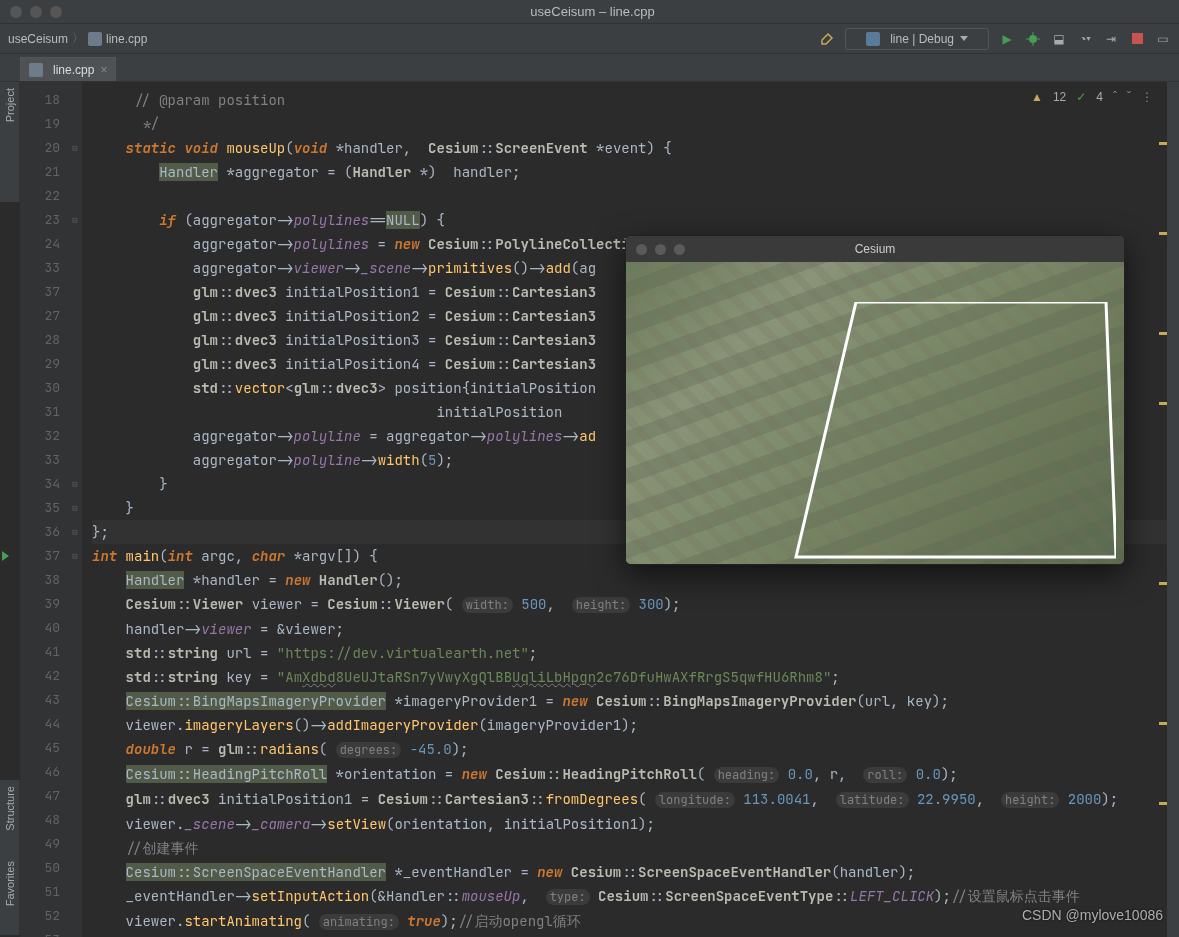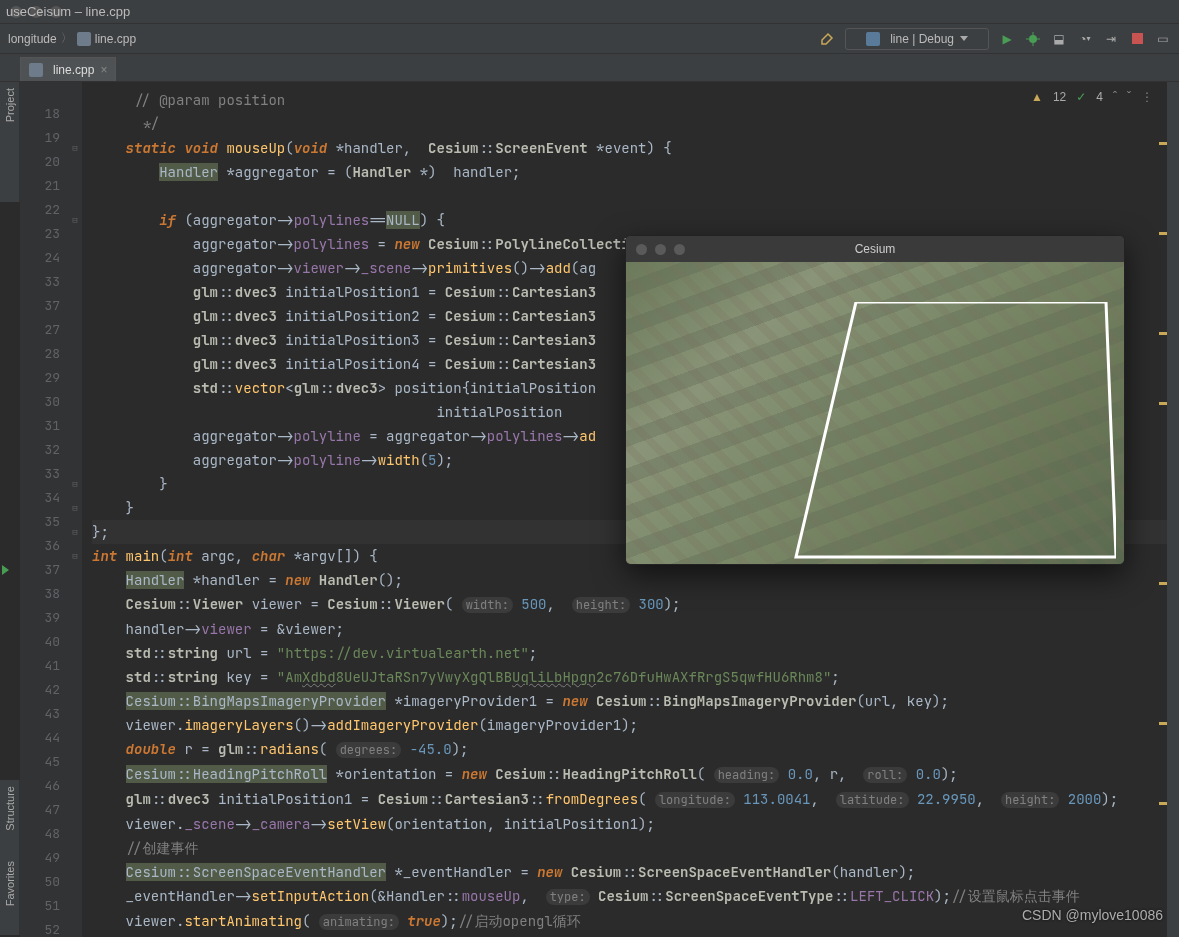--- a/index.html
+++ b/index.html
@@ -7,21 +7,21 @@
   background:#2b2b2b; color:#a9b7c6;
   font-family:"JetBrains Mono",Menlo,Consolas,monospace;
   font-size:13px; width:1179px; height:937px; overflow:hidden; position:relative;
 }
 .titlebar {
   height:24px; background:#3c3f41; display:flex; align-items:center; position:relative;
   border-bottom:1px solid #323232;
 }
 .traffic { display:flex; gap:8px; margin-left:10px; }
 .dot { width:12px; height:12px; border-radius:50%; background:#555; }
-.title-text { position:absolute; left:6px; right:0; font-family:"Helvetica Neue",Arial,sans-serif; font-size:13px; color:#bbb; pointer-events:none;}
+.title-text { position:absolute; left:6px; right:0; text-align:center; font-family:"Helvetica Neue",Arial,sans-serif; font-size:13px; color:#bbb; pointer-events:none;}
 .navbar {
   height:30px; background:#3c3f41; display:flex; align-items:center; padding:0 8px;
   border-bottom:1px solid #323232; font-family:"Helvetica Neue",Arial,sans-serif; font-size:12px;
 }
 .crumb { color:#bbb; }
 .crumb-sep { color:#777; margin:0 4px; }
 .file-icon { width:14px; height:14px; background:#6e7b8b; display:inline-block; margin-right:4px; vertical-align:-2px; border-radius:2px;}
 .nav-right { margin-left:auto; display:flex; align-items:center; gap:10px; }
 .tbtn { width:16px; height:16px; display:inline-flex; align-items:center; justify-content:center; color:#aaa; cursor:pointer;}
 .hammer { color:#c9a857; }
@@ -35,31 +35,31 @@
   border-bottom:1px solid #323232;
 }
 .tab { height:24px; background:#4e5254; border:1px solid #555; border-bottom:none; padding:0 8px; display:flex; align-items:center; gap:6px; font-family:Arial; font-size:12px; color:#ddd;}
 .tab .close { color:#888; }
 .side-tab { position:absolute; left:0; width:20px; background:#3c3f41; display:flex; flex-direction:column; align-items:center; padding-top:6px; gap:30px; border-right:1px solid #323232;}
 .side-tab.left1 { top:82px; height:120px; }
 .side-tab.left2 { top:780px; height:155px; }
 .vtext { writing-mode:vertical-rl; transform:rotate(180deg); font-family:Arial; font-size:11px; color:#aaa; }
 .side-right { position:absolute; right:0; top:82px; width:12px; bottom:0; background:#3c3f41;}
 .editor { position:absolute; left:20px; right:12px; top:82px; bottom:0; background:#2b2b2b; display:flex; }
-.gutter { width:48px; background:#313335; text-align:right; padding:20px 8px 0 0; font-size:13px; color:#606366; line-height:24px;}
+.gutter { width:48px; background:#313335; text-align:right; padding:6px 8px 0 0; font-size:13px; color:#606366; line-height:24px;}
 .gutter .ln { height:24px; position:relative;}
 .fold-col { width:14px; background:#313335; padding-top:6px;}
 .fold-col .f { height:24px; display:flex; align-items:center; justify-content:center; color:#606366; font-size:9px;}
 .code { flex:1; padding:6px 0 0 10px; font-size:14px; line-height:24px; white-space:pre; overflow:hidden;}
 .run-tri { position:absolute; left:-18px; top:7px; width:0;height:0;border-top:5px solid transparent;border-bottom:5px solid transparent;border-left:7px solid #499c54;}
 
 .kw { color:#cc7832; font-weight:bold;font-style:italic;}
 .ty { color:#b9bcb0; font-weight:bold;}
 .fn { color:#ffc66d; }
-.fld { color:#9876aa; }
+.fld { color:#9876aa; font-style:italic;}
 .num { color:#6897bb; }
 .str { color:#6a8759; }
 .cm { color:#808080; }
 .hlw { background:#515b47; }
 .param { background:#3b3b3b; color:#808080; padding:0 4px; border-radius:8px; font-size:12px;}
 .wav { text-decoration:underline wavy #808080; text-decoration-thickness:1px;}
 
 .insp { position:absolute; top:8px; right:14px; display:flex; gap:10px; font-family:Arial; font-size:12px; align-items:center; color:#aaa;}
 .warn-ic{color:#c9a857;}
 .ok-ic{color:#499c54;}
@@ -89,21 +89,21 @@
 <div class="titlebar">
   <div class="traffic">
     <span class="dot"></span>
     <span class="dot"></span>
     <span class="dot"></span>
   </div>
   <div class="title-text">useCeisum – line.cpp</div>
 </div>
 
 <div class="navbar">
-  <span class="crumb">longitude</span>
+  <span class="crumb">useCeisum</span>
   <span class="crumb-sep">〉</span>
   <span class="file-icon"></span>
   <span class="crumb">line.cpp</span>
   <div class="nav-right">
     <span class="tbtn hammer">
         <svg width="16" height="16" viewBox="0 0 16 16">
           <path d="M3 9 L9 3 L13 7 L7 13 L3 13 Z" fill="none" stroke="#c9a857" stroke-width="1.5"></path>
         </svg>
       </span>
     <div class="run-config">

